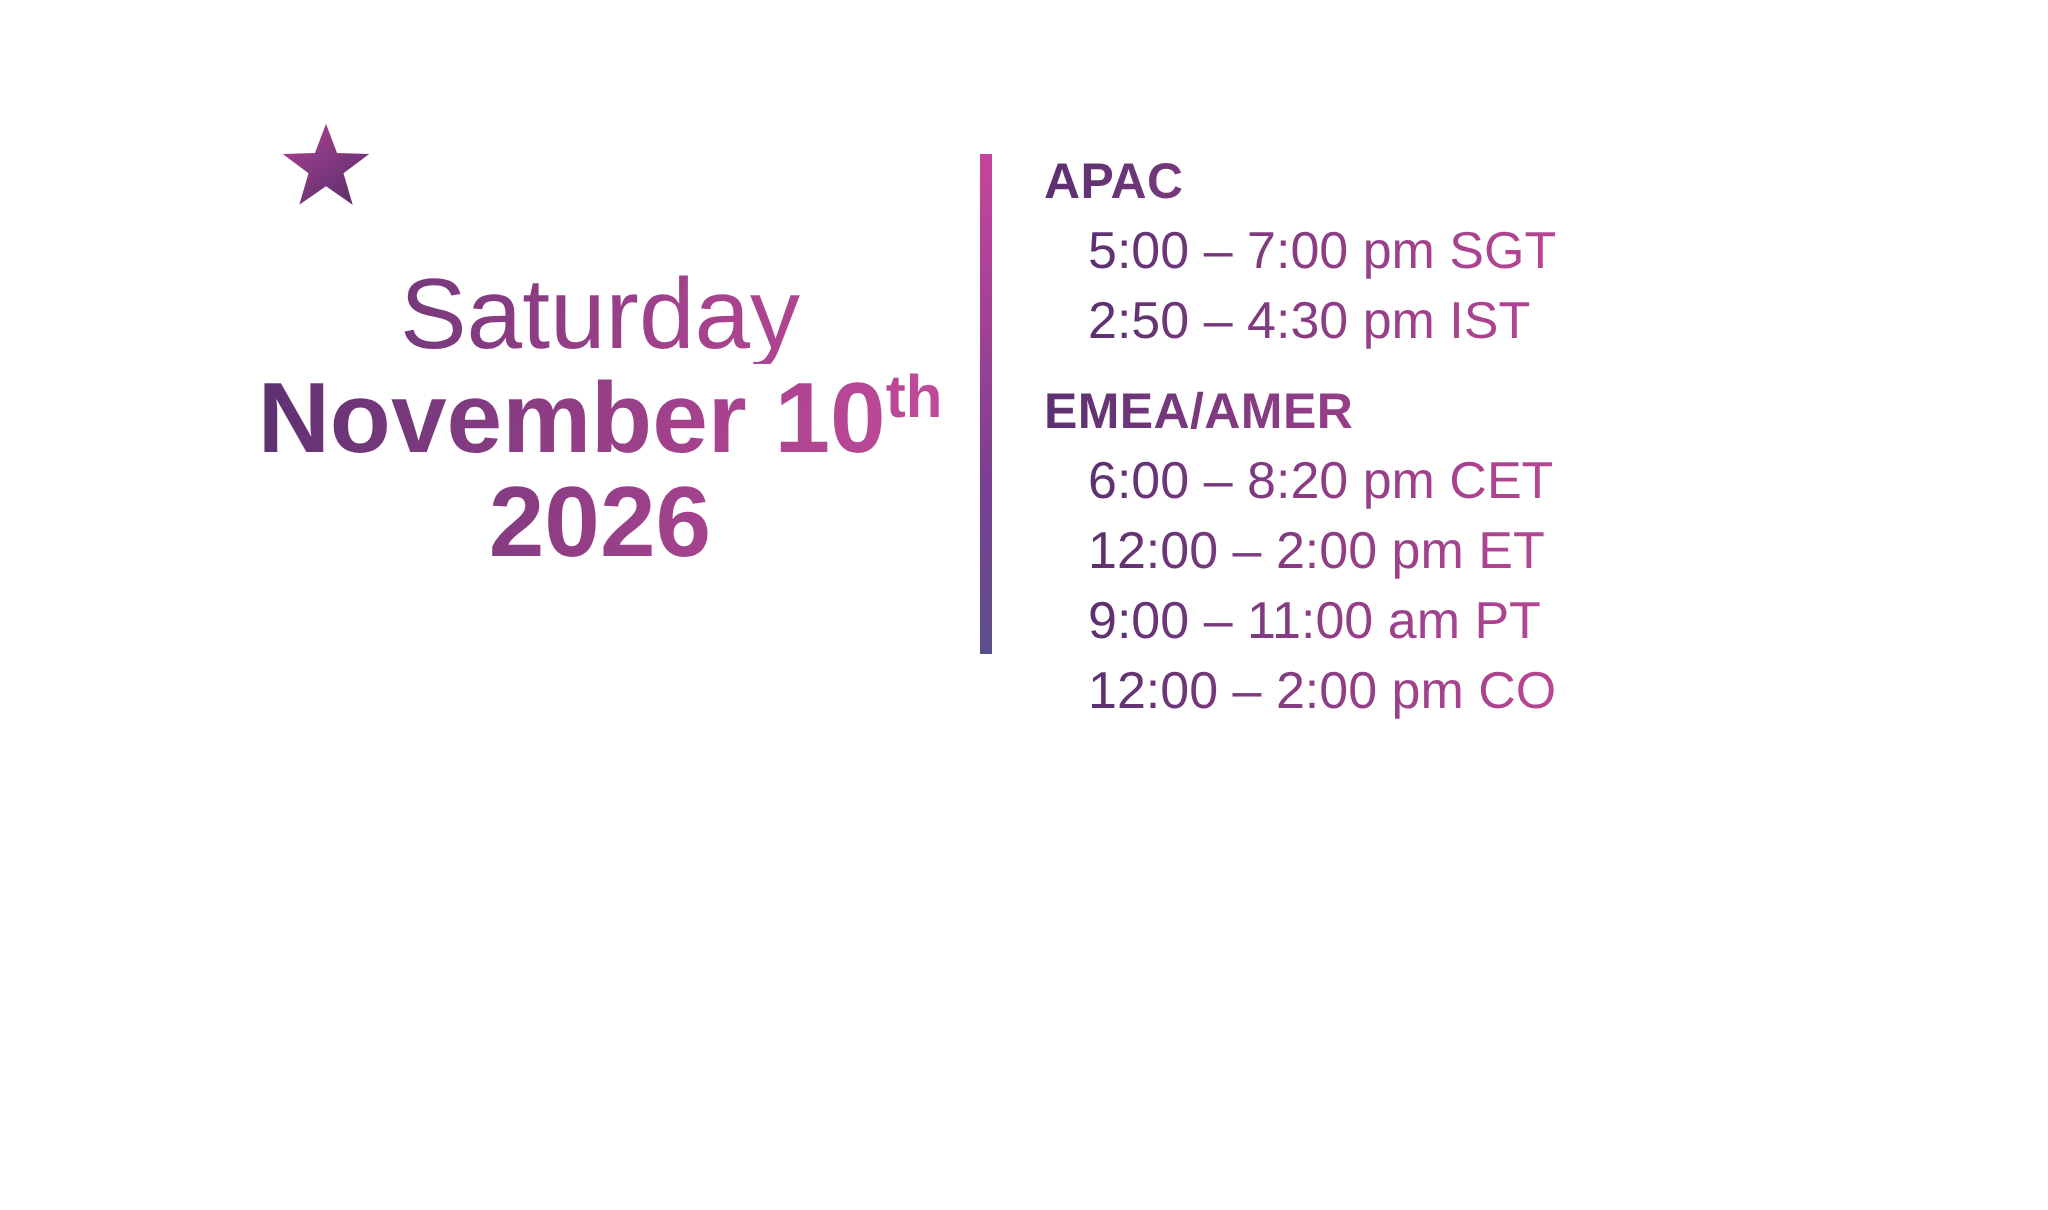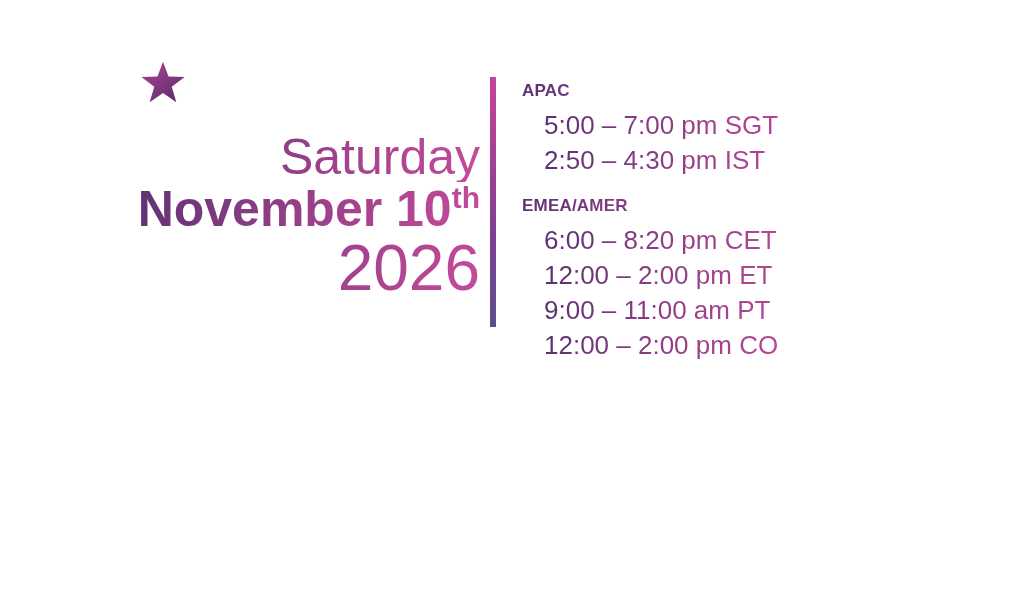--- a/index.html
+++ b/index.html
@@ -48,21 +48,20 @@
 
   .star-icon {
     display: block;
     width: 46px;
     height: 46px;
   }
 
   .date-lines {
     margin-top: 16px;
     line-height: 1.0;
-    text-align: right;
   }
 
   .day-name {
     font-size: 50px;
     font-weight: 300;
     letter-spacing: 0px;
     display: block;
     margin-bottom: 2px;
   }
 
@@ -75,22 +74,22 @@
   }
 
   .ordinal {
     font-size: 30px;
     font-weight: 700;
     vertical-align: super;
     line-height: 0;
   }
 
   .year {
-    font-size: 64px;
-    font-weight: 400;
+    font-size: 50px;
+    font-weight: 700;
     display: block;
   }
 
   
   .divider {
     position: absolute;
     left: 490px;
     top: 77px;
     width: 6px;
     height: 250px;
@@ -103,21 +102,21 @@
     left: 522px;
     top: 74px;
     width: 300px;
   }
 
   .region-group + .region-group {
     margin-top: 11px;
   }
 
   .region-title {
-    font-size: 17px;
+    font-size: 25px;
     font-weight: 700;
     line-height: 34px;
     letter-spacing: 0.2px;
     display: block;
   }
 
   .slot-line {
     font-size: 26px;
     font-weight: 400;
     line-height: 35px;

